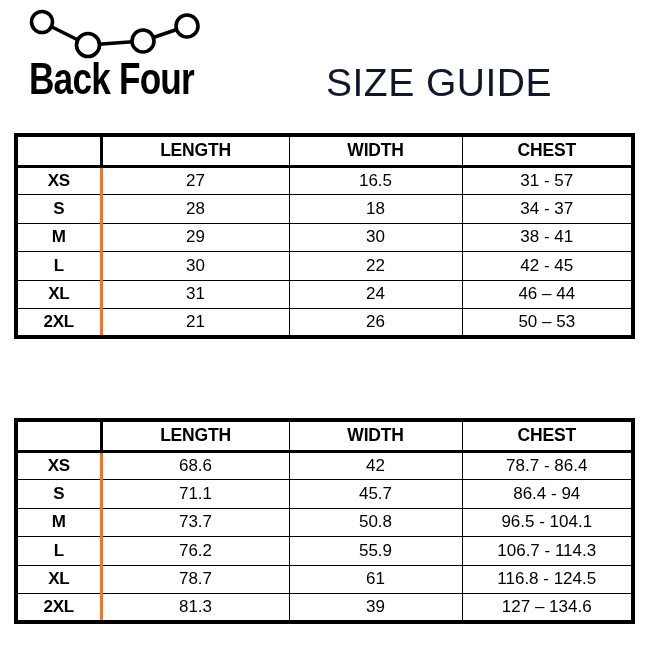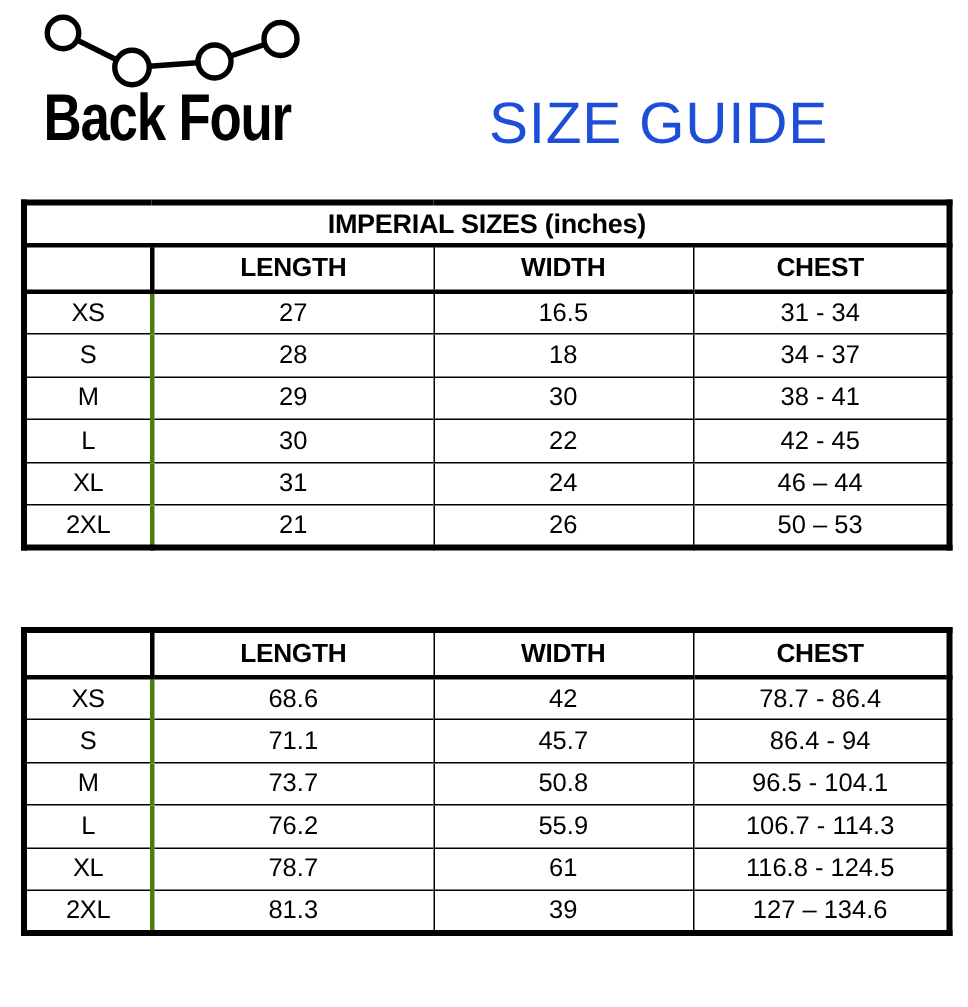--- a/index.html
+++ b/index.html
@@ -32,21 +32,21 @@
     white-space: nowrap;
   }
   .page-title {
     position: absolute;
     left: 326px;
     top: 63px;
     font-size: 39px;
     line-height: 1.0;
     font-weight: 400;
     letter-spacing: 0.5px;
-    color: #1d4ed8;
+    color: #0f172a;
     white-space: nowrap;
   }
 
   
   .size-table-wrap { position: absolute; left: 14px; width: 617px; }
   .size-table-wrap.imperial { top: 133px; }
   .size-table-wrap.metric   { top: 418px; }
 
   table.size-table {
     width: 617px;
@@ -76,22 +76,22 @@
   }
   tr.head-row th:first-child { border-left: none; border-right: 3px solid #000; }
   tr.data-row td {
     height: 28.5px;
     font-size: 17px;
     border-top: 1.5px solid #000;
     border-left: 1.5px solid #000;
   }
   tr.data-row td.size-cell {
     border-left: none;
-    border-right: 3px solid #4d7c0f;
-    font-weight: 400;
+    border-right: 3px solid #f97316;
+    font-weight: 700;
     letter-spacing: -0.3px;
   }
   col.c-size   { width: 85px; }
   col.c-length { width: 188px; }
   col.c-width  { width: 173px; }
   col.c-chest  { width: 171px; }
 </style>
 </head>
 <body>
 
@@ -115,34 +115,31 @@
 
 <div class="size-table-wrap imperial">
   <table class="size-table">
     <colgroup>
       <col class="c-size">
         <col class="c-length">
         <col class="c-width">
         <col class="c-chest">
     </colgroup>
     <tbody>
-      <tr class="title-row">
-        <td colspan="4">IMPERIAL SIZES (inches)</td>
-      </tr>
       <tr class="head-row">
         <th></th>
         <th>LENGTH</th>
         <th>WIDTH</th>
         <th>CHEST</th>
       </tr>
       <tr class="data-row">
         <td class="size-cell">XS</td>
         <td>27</td>
         <td>16.5</td>
-        <td>31 - 34</td>
+        <td>31 - 57</td>
       </tr>
       <tr class="data-row">
         <td class="size-cell">S</td>
         <td>28</td>
         <td>18</td>
         <td>34 - 37</td>
       </tr>
       <tr class="data-row">
         <td class="size-cell">M</td>
         <td>29</td>

